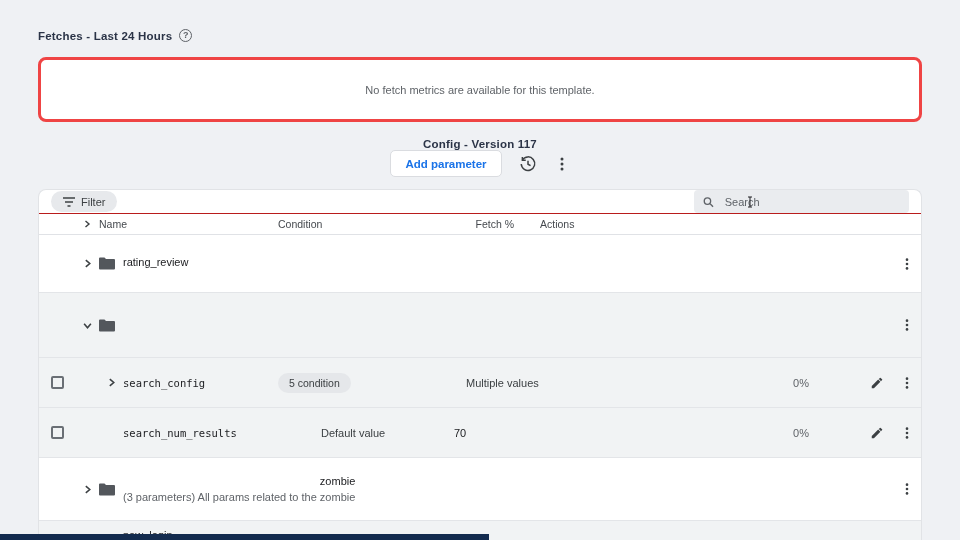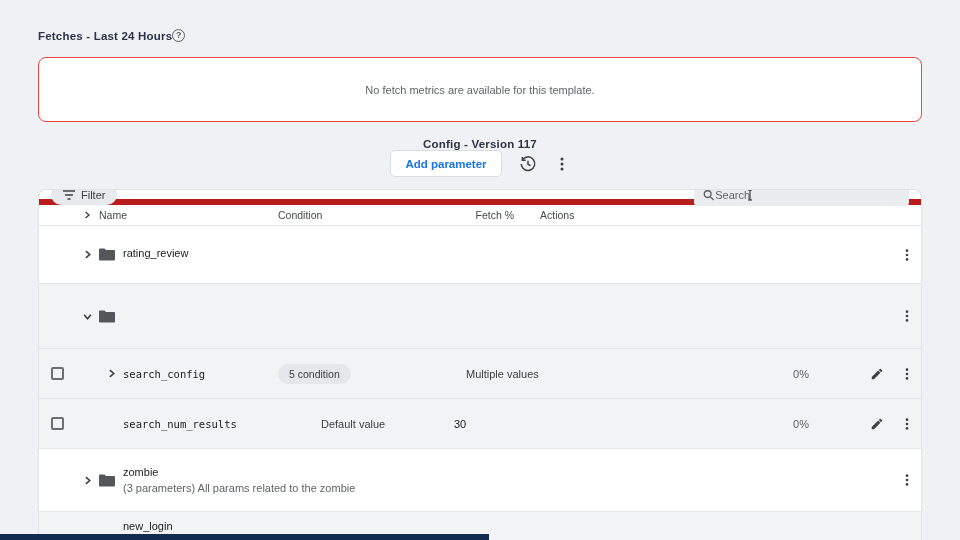--- a/index.html
+++ b/index.html
@@ -6,84 +6,84 @@
   html, body { width: 960px; height: 540px; overflow: hidden; }
   body {
     background: #eff1f4;
     font-family: "Liberation Sans", sans-serif;
     color: #202124;
     position: relative;
   }
   .page { padding: 29px 38px 0 38px; }
 
   
-  .section-title-row { display: flex; align-items: center; }
+  .section-title-row { display: flex; align-items: center; gap: 7px; }
   .section-title {
     font-size: 11.5px; font-weight: 700; color: #2b3447; letter-spacing: .2px;
   }
   .help-icon {
     width: 13px; height: 13px; border: 1px solid #5f6368; border-radius: 50%;
     color: #5f6368; font-size: 9px; line-height: 11px; text-align: center; font-weight: 700;
   }
 
   
   .fetch-card {
     margin-top: 15px; height: 65px; background: #fff;
-    border: 1px solid #ef4444; border-radius: 8px;
+    border: 3px solid #ef4444; border-radius: 8px;
     display: flex; align-items: center; justify-content: center;
   }
   .fetch-card .empty-msg { font-size: 11px; color: #5f6368; }
 
   
   .config-row { margin-top: 16px; display: flex; align-items: center; justify-content: space-between; flex-direction: column; }
   .config-actions { display: flex; align-items: center; gap: 17px; }
   .btn-add {
     height: 27px; padding: 0 14px; background: #fff; border: 1px solid #dadce0;
     border-radius: 5px; color: #1a73e8; font-size: 11.5px; font-weight: 700;
     font-family: "Liberation Sans", sans-serif; cursor: pointer;
   }
   .icon-btn { background: none; border: none; cursor: pointer; display: flex; align-items: center; }
 
   
   .table-card {
     margin-top: 12px; background: #fff; border: 1px solid #e1e3e6; border-bottom: none;
     border-radius: 8px 8px 0 0; height: 400px; overflow: hidden;
   }
   .toolbar {
-    height: 15px; display: flex; align-items: center; justify-content: space-between;
-    padding: 0 12px; border-bottom: 6px solid #b91c1c;
+    height: 24px; display: flex; align-items: center; justify-content: space-between;
+    padding: 0 12px; border-bottom: 1px solid #b91c1c;
   }
   .filter-chip {
     height: 21px; padding: 0 12px; background: #e7e9ec; border: none; border-radius: 11px;
     display: flex; align-items: center; gap: 6px; font-size: 11px; color: #3c4043;
     font-family: "Liberation Sans", sans-serif; cursor: pointer;
   }
   .search-box {
     width: 215px; height: 23px; background: #eaecef; border-radius: 4px;
-    display: flex; align-items: center; gap: 1px; padding: 0 9px; position: relative;
+    display: flex; align-items: center; gap: 11px; padding: 0 9px; position: relative;
   }
   .search-box input {
     border: none; background: transparent; outline: none; width: 100%;
     font-size: 11px; color: #202124; font-family: "Liberation Sans", sans-serif;
   }
   .search-box input::placeholder { color: #5f6368; }
   .ibeam-cursor { position: absolute; left: 52px; top: 6px; }
 
   
   .thead {
     height: 21px; display: flex; align-items: center; padding: 0 0 0 12px;
     border-bottom: 1px solid #e0e2e6; font-size: 10.5px; color: #45494e;
   }
   .row { display: flex; align-items: center; padding-left: 12px; border-bottom: 1px solid #e3e5e8; }
   .row.white { background: #fff; }
   .row.gray  { background: #f1f3f4; }
   .row-group1 { height: 58px; }
   .row-group2 { height: 65px; }
   .row-param  { height: 50px; }
-  .row-group5 { height: 63px; }
+  .row-group5 { height: 63px; text-align: right; }
   .row-clipped { height: 58px; align-items: flex-start; border-bottom: none; }
   .row-clipped .folder-wrap { margin-top: 22px; }
   .row-clipped .name-block { margin-top: 8px; }
 
   .c-sel  { width: 24px; display: flex; align-items: center; }
   .c-ind  { width: 24px; }
   .c-chev { width: 24px; display: flex; justify-content: center; }
   .h-name { width: 179px; }
   .p-name { width: 155px; }
   .c-cond { width: 176px; }
@@ -270,21 +270,21 @@
     </div>
 
     <div class="row gray row-param">
       <span class="c-sel">
           <span class="checkbox"></span>
         </span>
       <span class="c-ind"></span>
       <span class="c-chev"></span>
       <span class="p-name mono-name">search_num_results</span>
       <span class="c-cond cond-text">Default value</span>
-      <span class="c-val" style="font-size:11px;color:#202124;">30</span>
+      <span class="c-val" style="font-size:11px;color:#202124;">70</span>
       <span class="c-fetch">0%</span>
       <span class="c-act">
         <span class="icon-btn">
           <svg width="14" height="14" viewBox="0 0 24 24" fill="#3c4043">
               <path d="M3 17.25 V21 h3.75 L17.8 9.94 l-3.75-3.75 L3 17.25 Z M20.7 7.04 a1 1 0 0 0 0-1.41 l-2.34-2.34 a1 1 0 0 0-1.41 0 l-1.83 1.83 3.75 3.75 1.83-1.83 Z"></path>
             </svg>
         </span>
         <span class="icon-btn">
           <svg width="14" height="14" viewBox="0 0 16 16" fill="#3c4043">
               <circle cx="8" cy="3" r="1.5"></circle>

